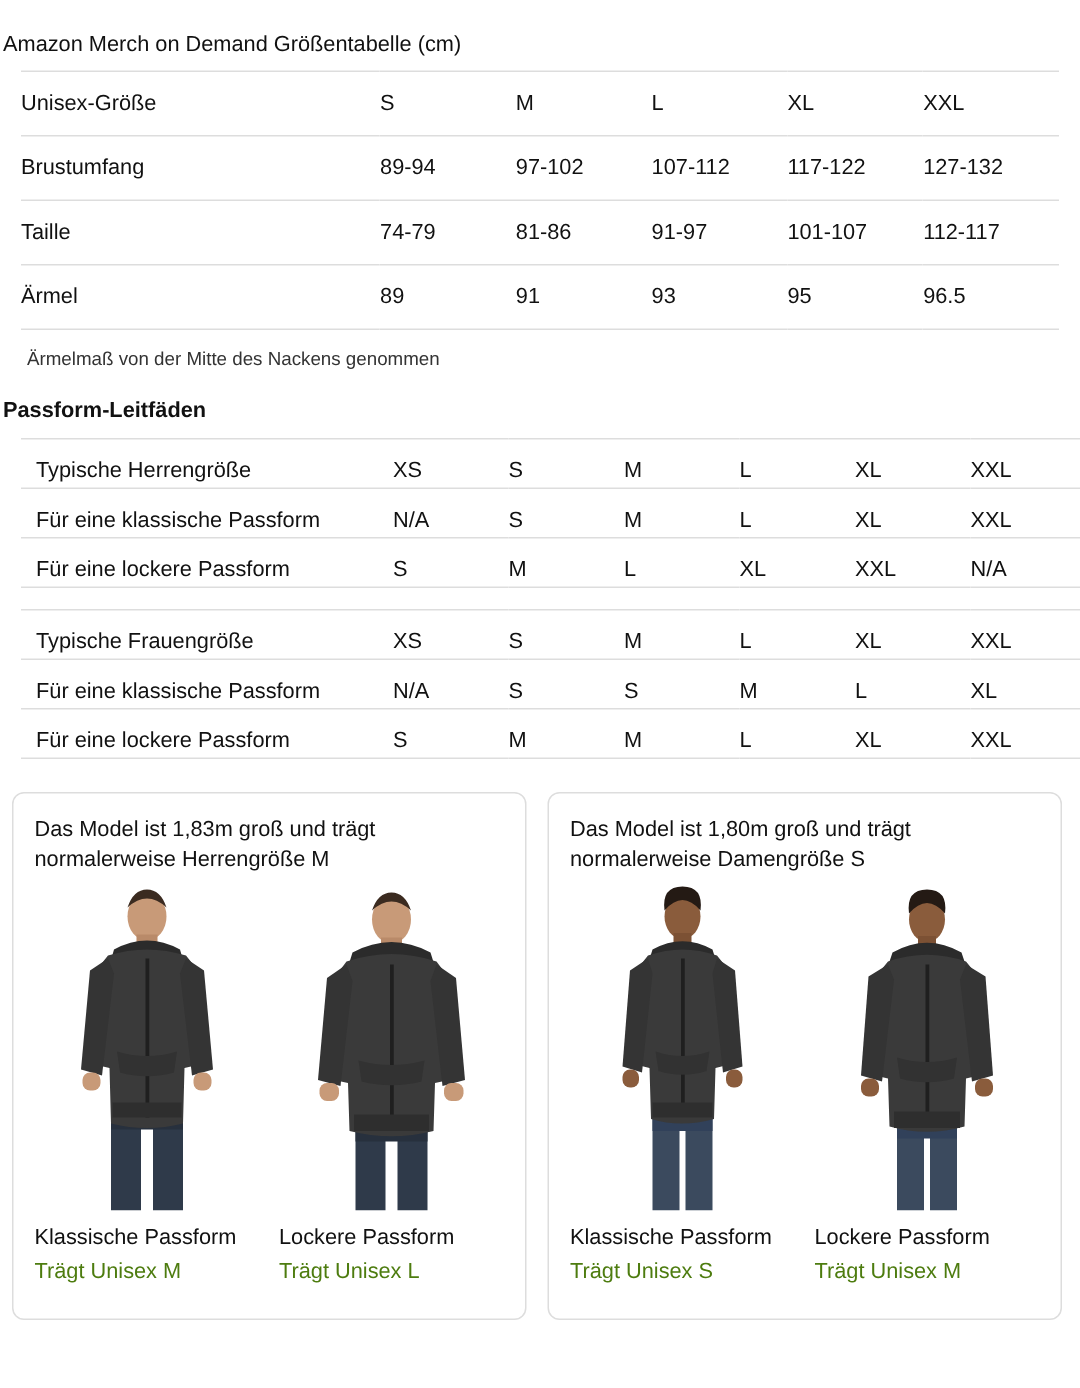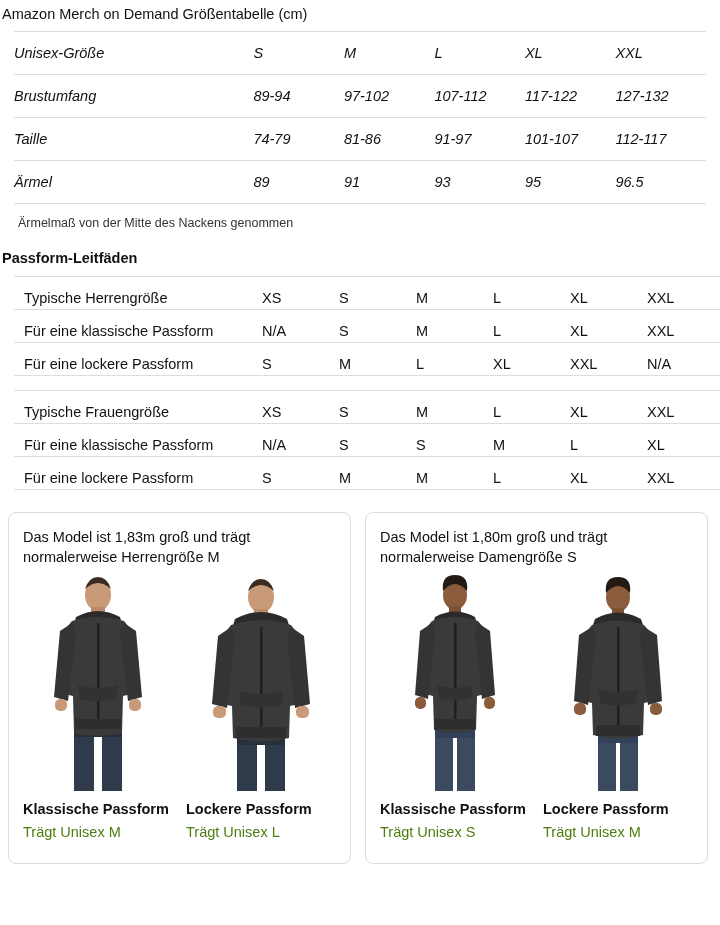--- a/index.html
+++ b/index.html
@@ -17,29 +17,28 @@
   }
   .page {
     position: relative;
     width: 720px;
     height: 925px;
     box-sizing: border-box;
   }
   .title {
     font-size: 14.5px;
     color: #111;
-    padding: 6px 0 8px 2px;
+    padding: 22px 0 8px 2px;
     line-height: 1.2;
   }
   table.sizes {
     width: 692px;
     margin: 0 0 0 14px;
     border-collapse: collapse;
     table-layout: fixed;
-    font-style: italic;
   }
   table.sizes td {
     padding: 13px 0 13px 0;
     font-size: 14.5px;
     color: #111;
     border-bottom: 1px solid #dddddd;
     vertical-align: middle;
   }
   table.sizes tr:first-child td {
     border-top: 1px solid #dddddd;
@@ -128,21 +127,21 @@
   .fit-labels {
     display: flex;
     justify-content: space-between;
     margin-top: 10px;
   }
   .fit-col {
     width: 150px;
   }
   .fit-name {
     font-size: 14.5px;
-    font-weight: bold;
+    font-weight: normal;
     color: #111;
     margin-bottom: 5px;
     line-height: 1.2;
   }
   .fit-sub {
     font-size: 14.5px;
     color: #4d7c0f;
     line-height: 1.2;
   }
   svg { display: block; }

